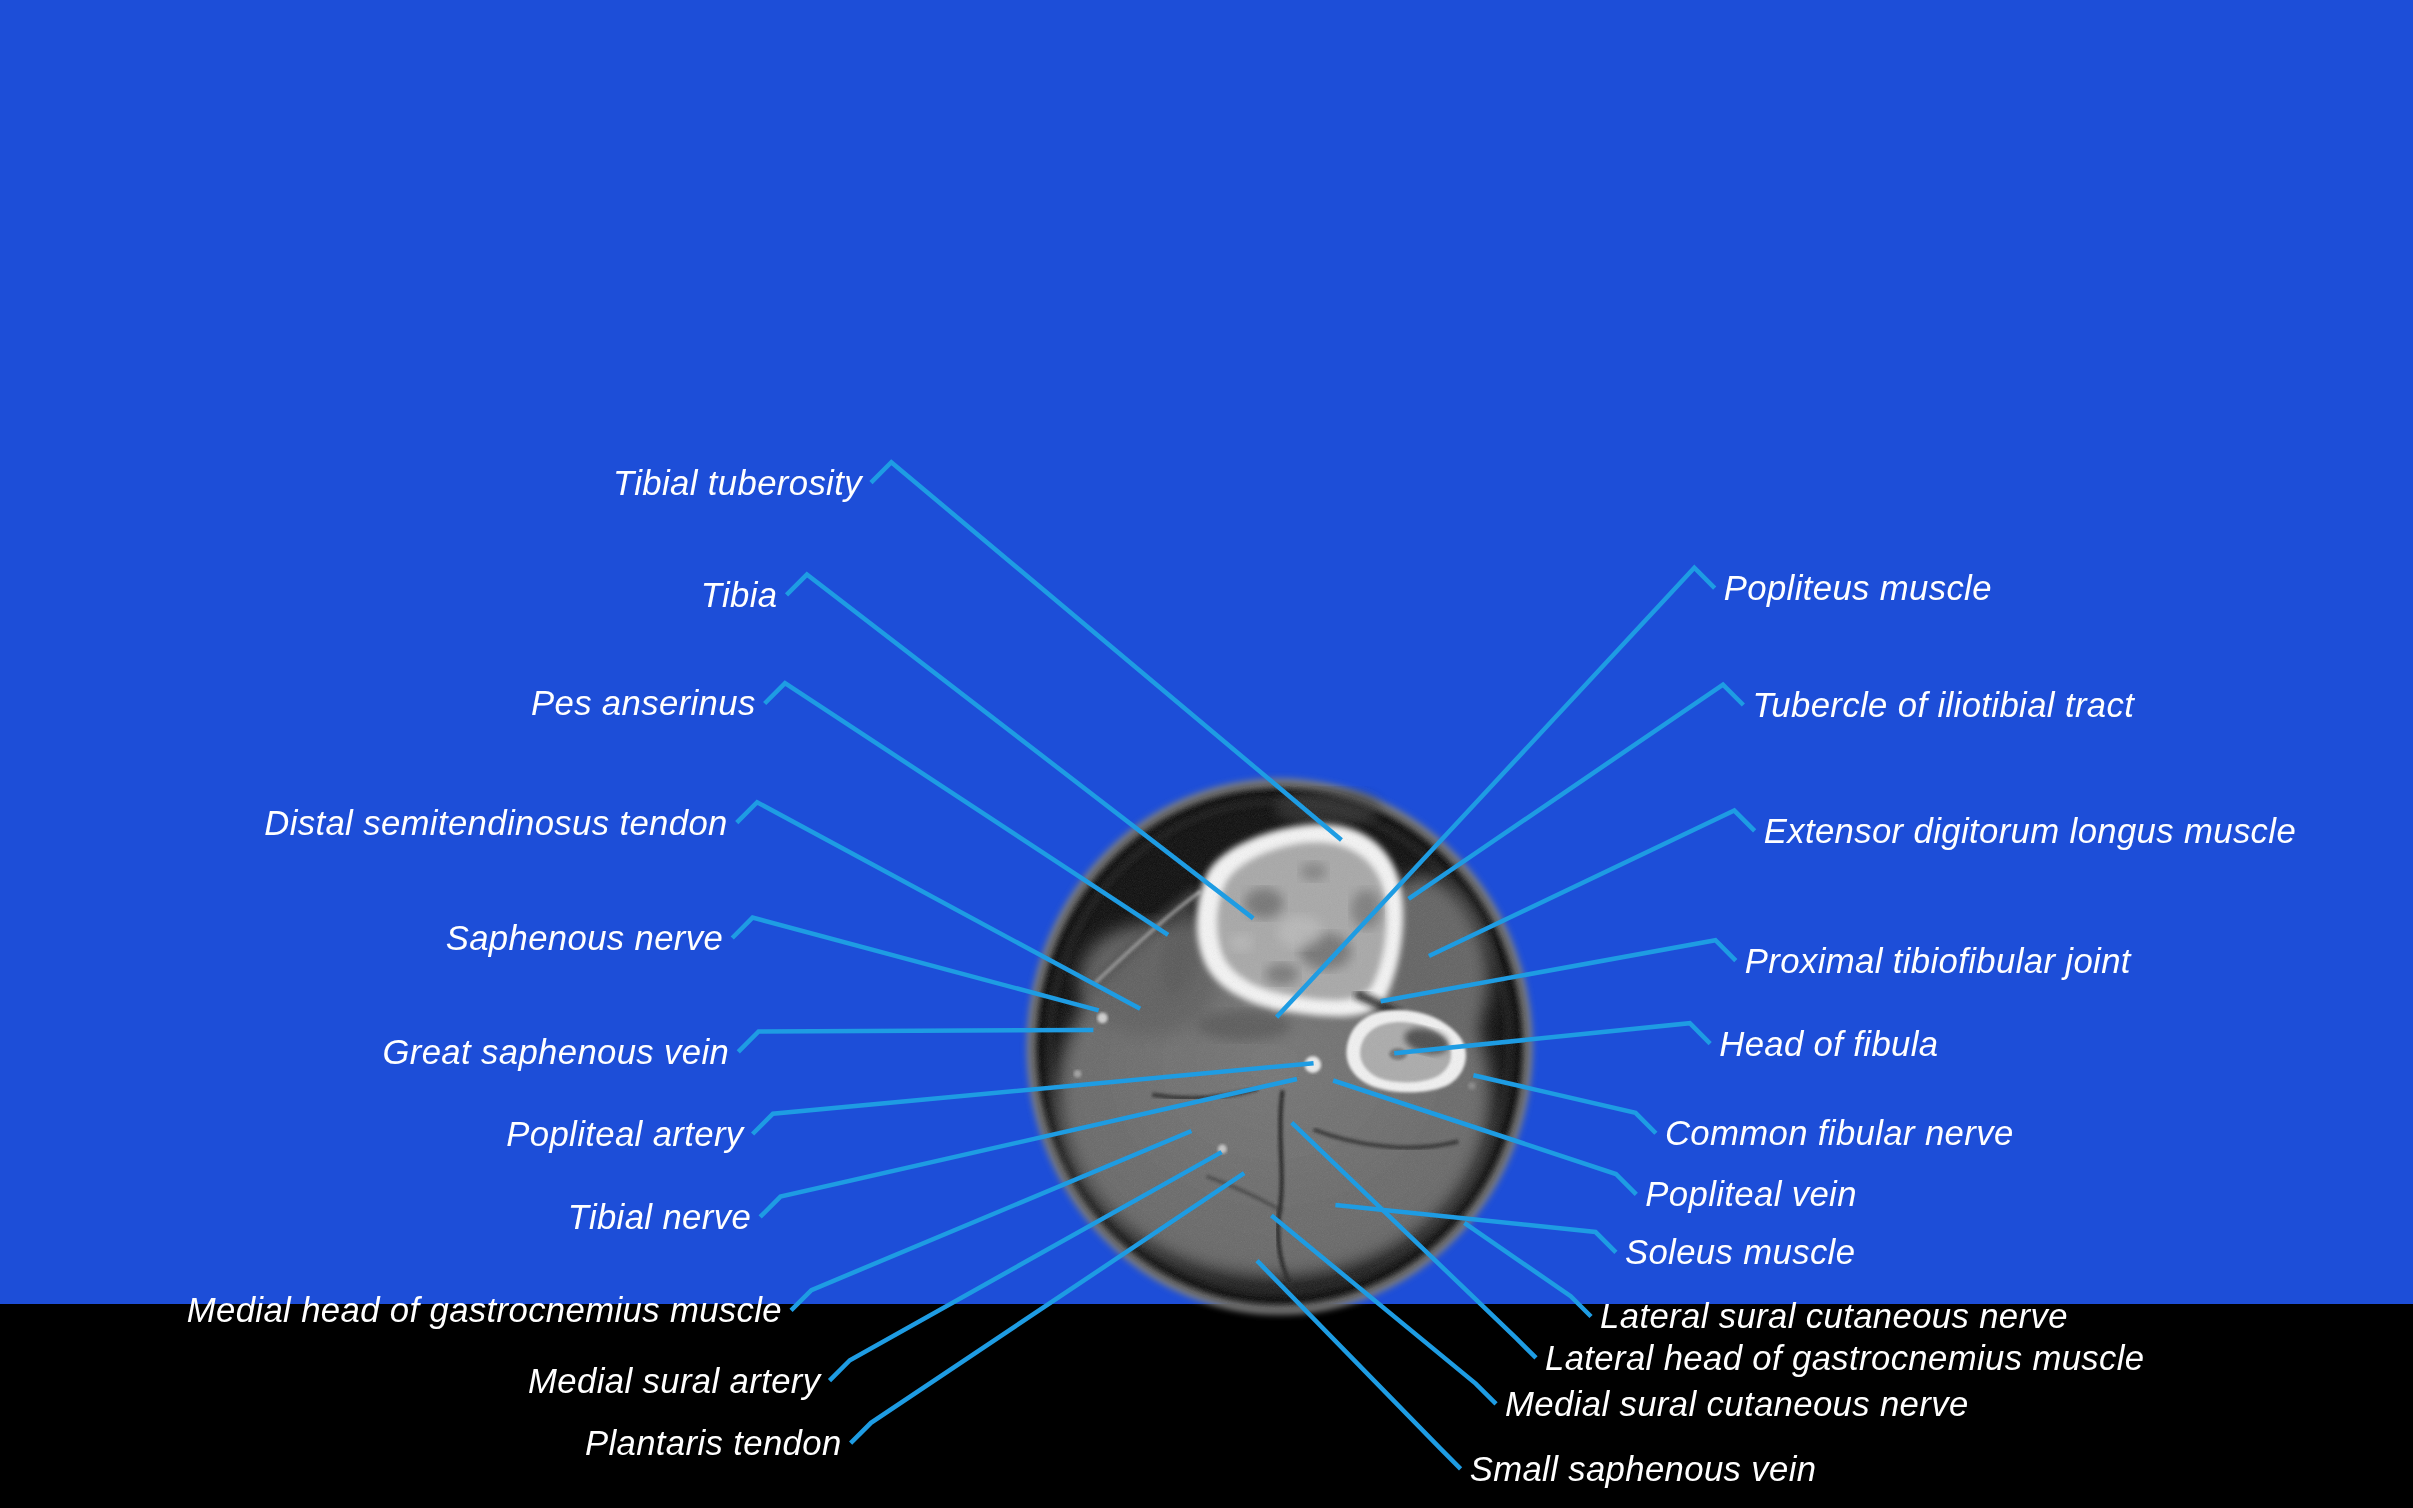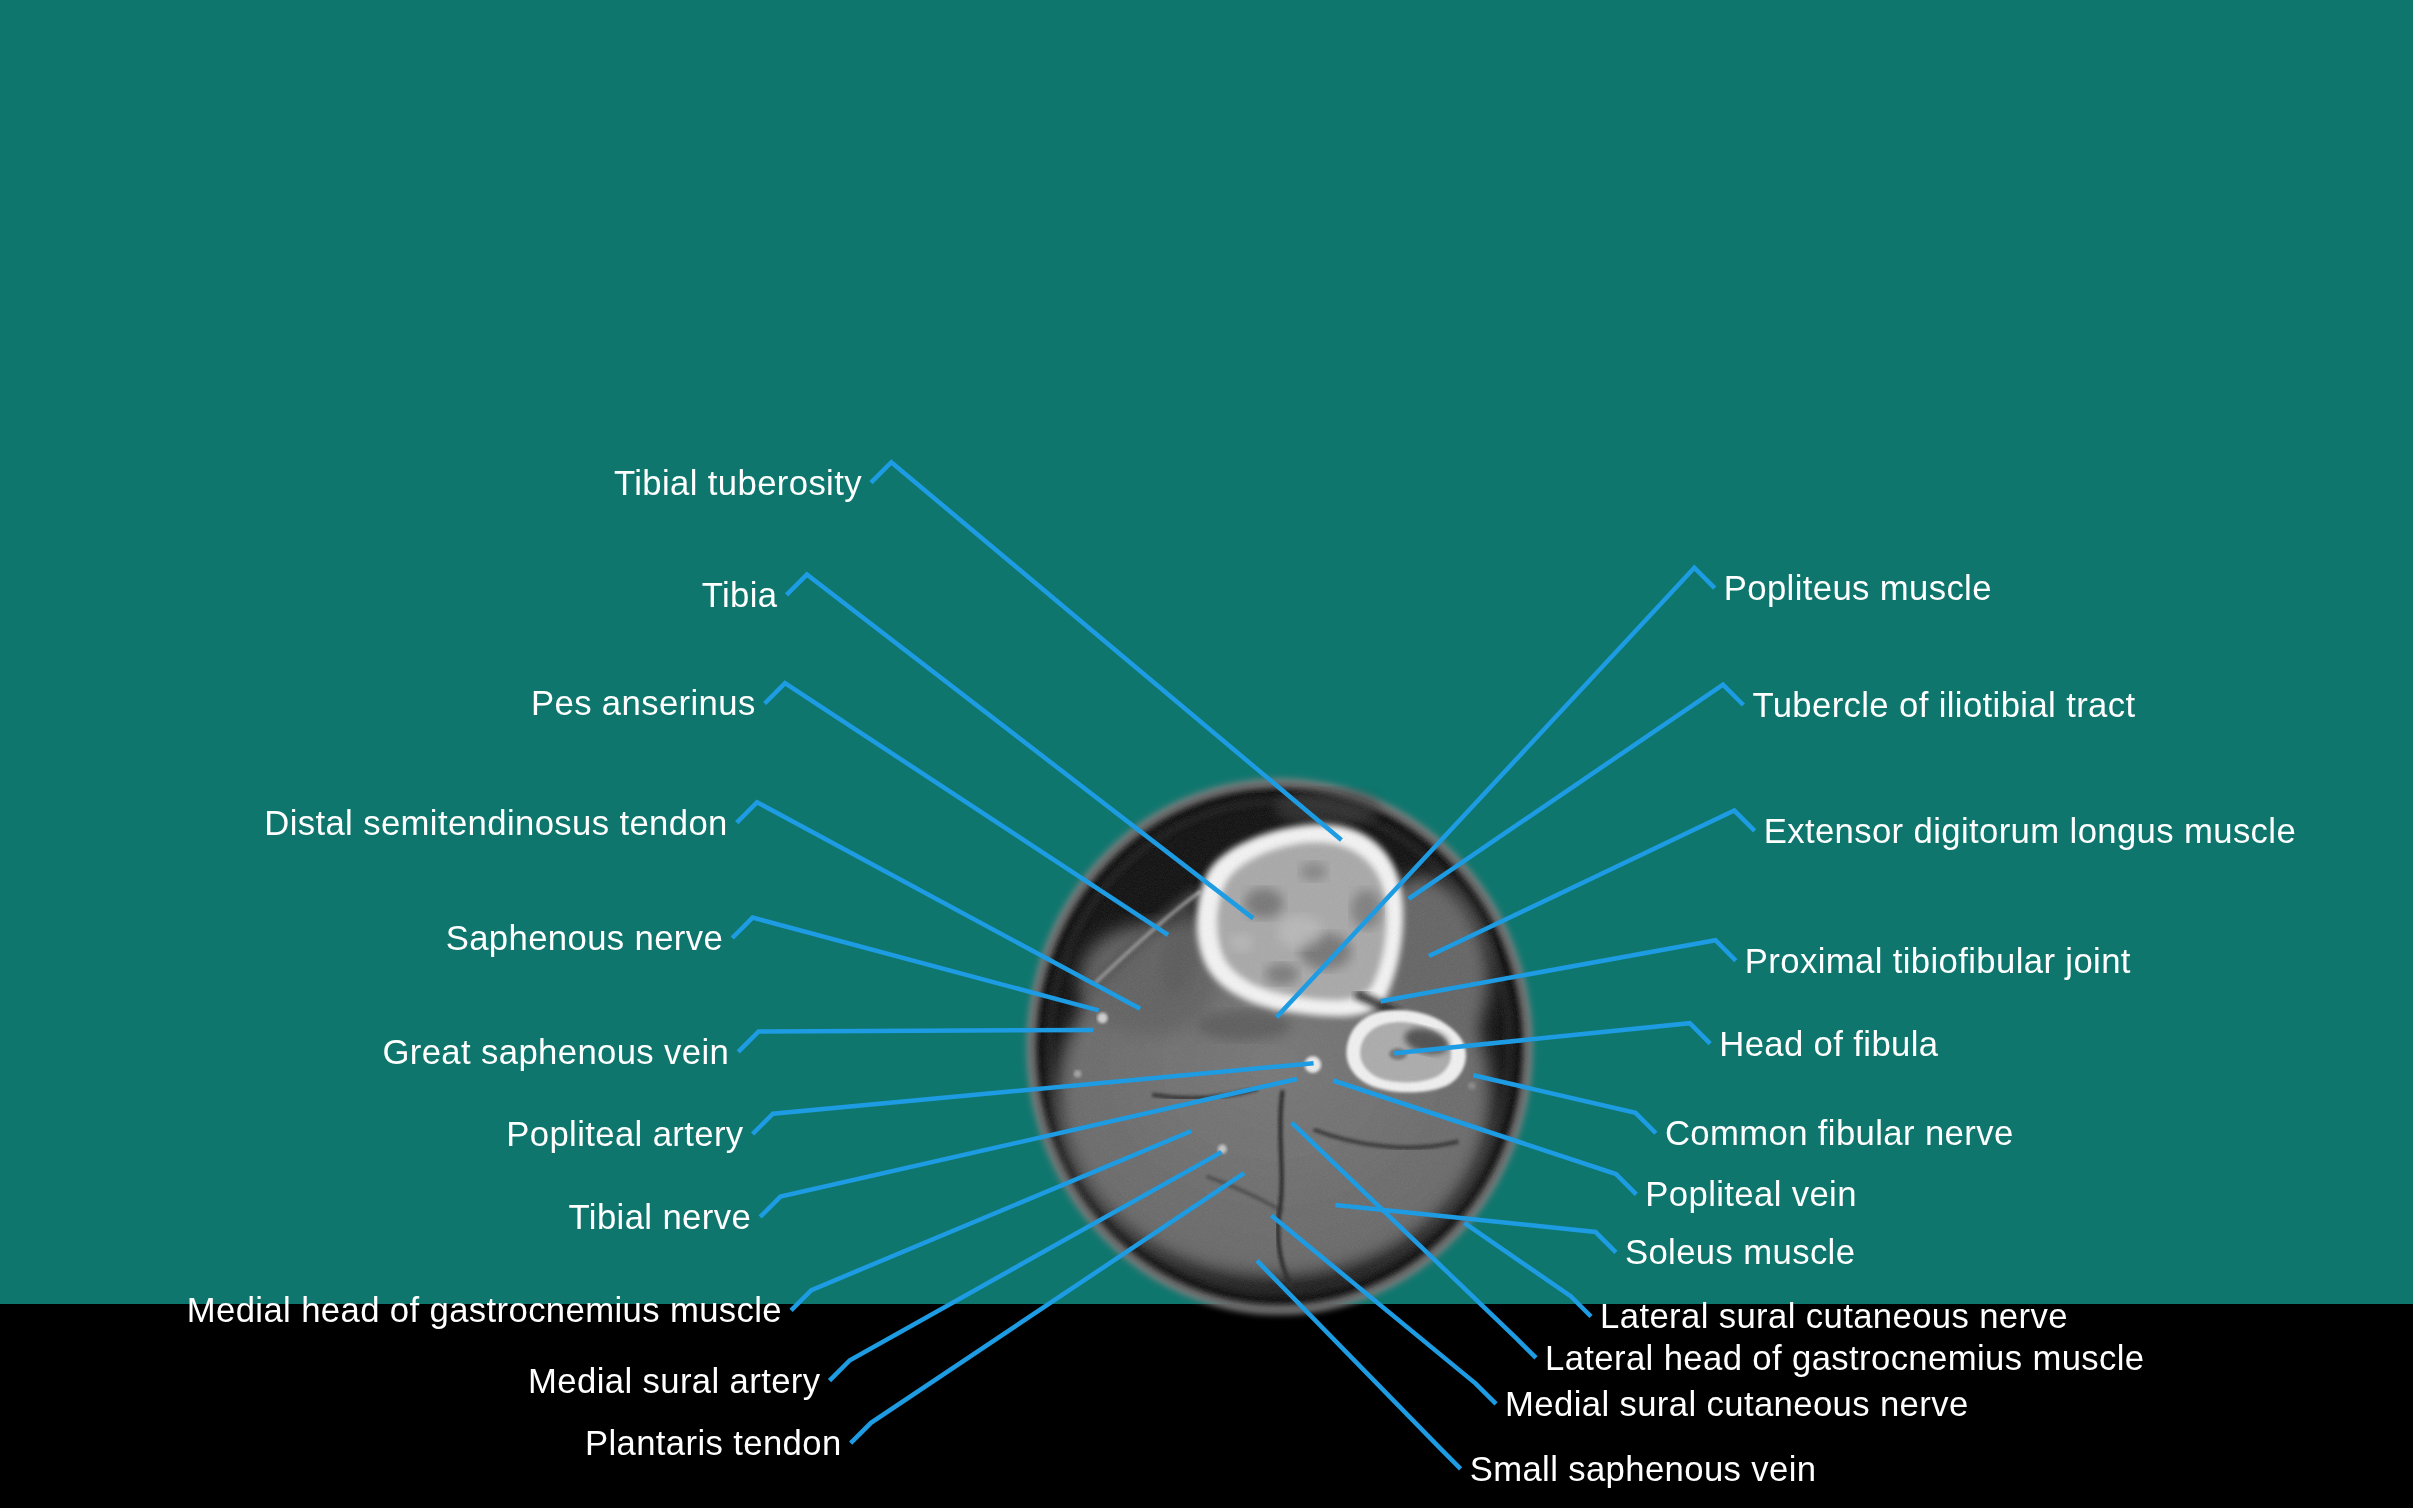--- a/index.html
+++ b/index.html
@@ -4,21 +4,22 @@
 <style>
   html, body {
     margin: 0; padding: 0;
     width: 2413px; height: 1508px;
     background: #000000;
     overflow: hidden;
   }
   .stage {
     position: relative;
     width: 2413px; height: 1304px;
-    background: #0f766e;
+    background: #1d4ed8;
+    font-style: italic;
   }
   svg { display: block; }
   text.lbl {
     font-family: "Liberation Sans", sans-serif;
     font-weight: 400;
     letter-spacing: 0.5px;
   }
 </style>
 </head>
 <body>

